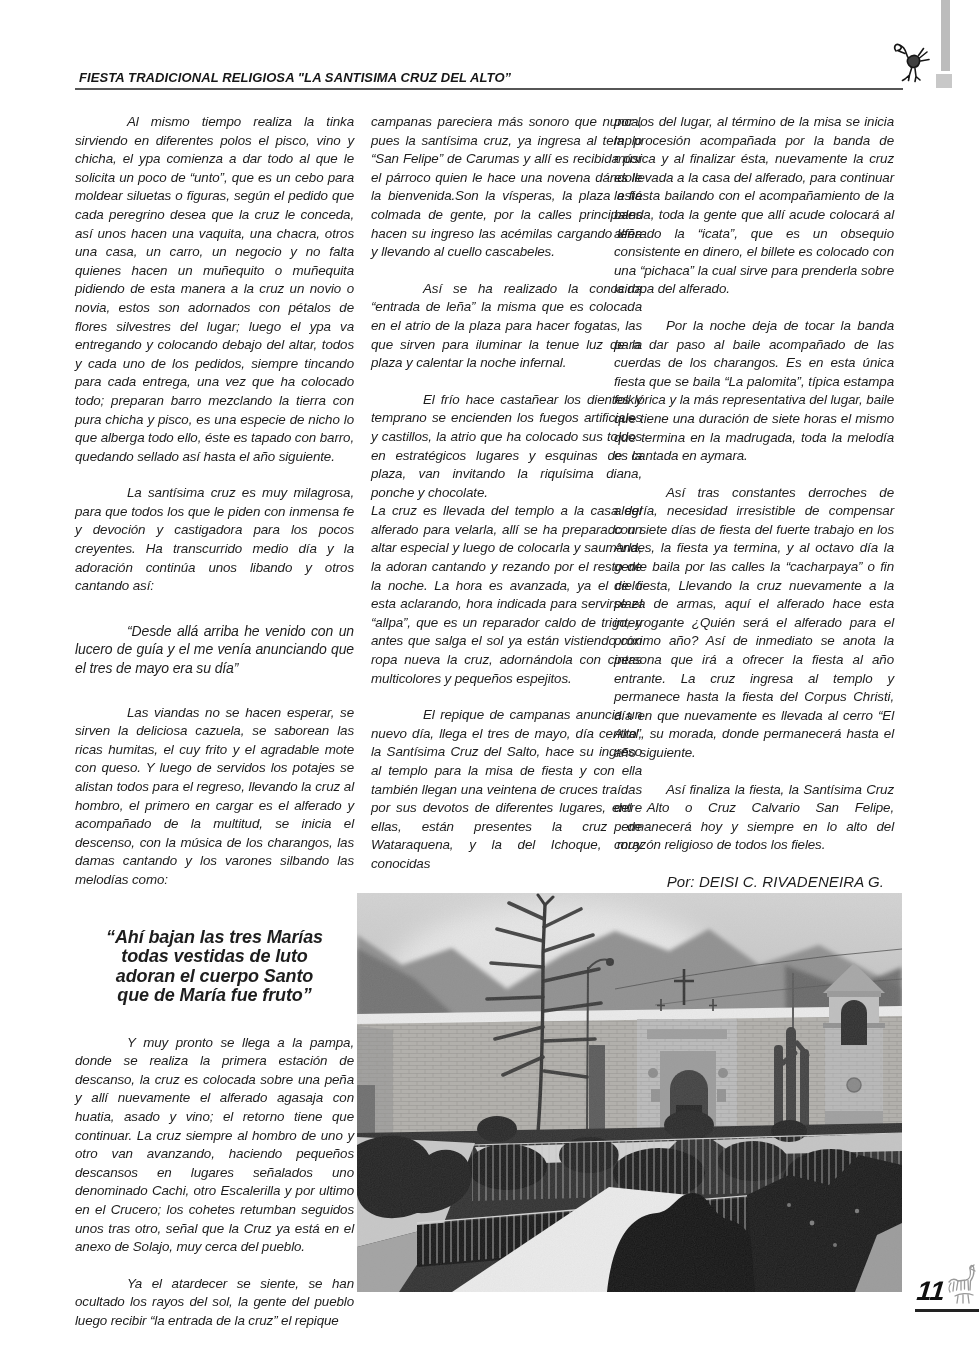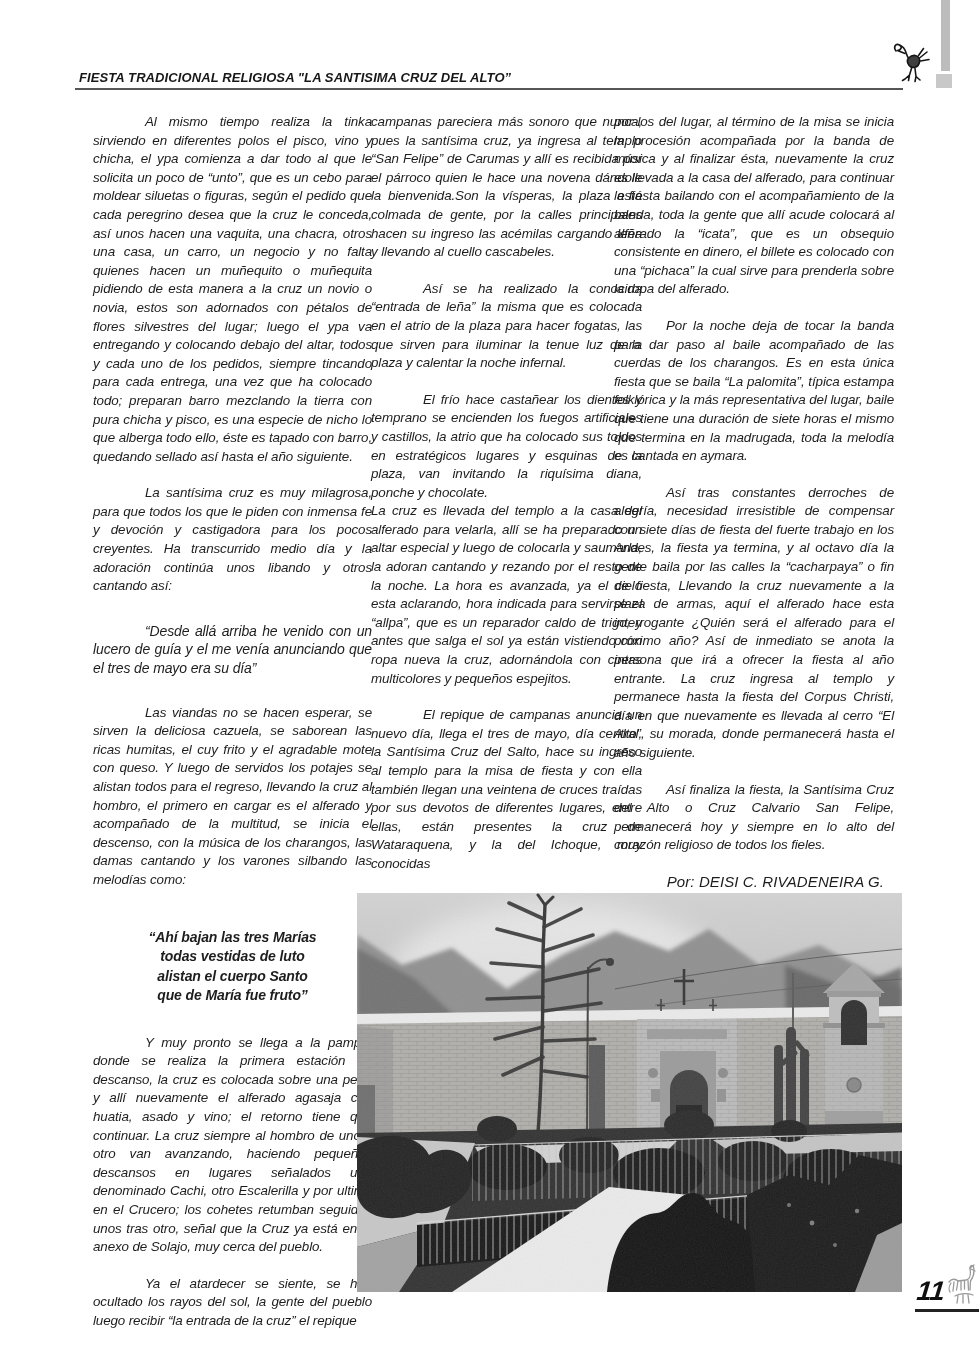--- a/index.html
+++ b/index.html
@@ -8,28 +8,28 @@
   
   .hdr-title{position:absolute;left:79px;top:70px;font-style:italic;font-weight:bold;
              font-size:13px;letter-spacing:.1px;color:#171717;white-space:nowrap;}
   .hdr-rule{position:absolute;left:75px;top:88px;width:828px;height:2px;background:#565656;}
   .margin-bar{position:absolute;left:941px;top:0;width:9px;height:71px;background:#bcbcbc;}
   .margin-bar-block{position:absolute;left:936px;top:74px;width:16px;height:14px;background:#c8c8c8;}
   .bird-glyph{position:absolute;left:892px;top:39px;width:38px;height:44px;}
   
   .col{position:absolute;top:113px;font-style:italic;font-size:13.4px;line-height:18.6px;
        text-align:justify;letter-spacing:-.12px;color:#1d1d1d;}
-  .col-1{left:93px;width:279px;}
+  .col-1{left:75px;width:279px;}
   .col-2{left:371px;width:271px;}
   .col-3{left:614px;width:280px;}
   .col p{margin:0 0 18px 0;text-indent:52px;}
   .col p.joined{margin-bottom:0;}
   .col p.no-indent{text-indent:0;}
   .quote{font-weight:normal;font-size:14px;margin:26px 0 26px 0 !important;}
-  .verse{font-weight:bold;font-size:14px;line-height:19.5px;text-align:center;
+  .verse{font-weight:bold;font-size:18px;line-height:19.5px;text-align:center;
          margin:38px 0 28px 0;}
   .byline{text-align:right;font-size:15px;letter-spacing:.1px;margin-top:10px;
           padding-right:10px;font-style:italic;}
   
   .photo{position:absolute;left:357px;top:893px;width:545px;height:399px;overflow:hidden;}
   
   .pagenum{position:absolute;left:917px;top:1276px;font-style:italic;font-weight:bold;
            font-size:27px;color:#101010;transform:skewX(-6deg);}
   .pagenum-rule{position:absolute;left:915px;top:1309px;width:64px;height:2.5px;background:#222;}
   .llama-glyph{position:absolute;left:946px;top:1262px;width:32px;height:46px;}
@@ -55,21 +55,21 @@
   </div>
 
   <div class="col col-1">
     <p>Al mismo tiempo realiza la tinka sirviendo en diferentes polos el pisco, vino y chicha, el ypa comienza a dar todo al que le solicita un poco de “unto”, que es un cebo para moldear siluetas o figuras, según el pedido que cada peregrino desea que la cruz le conceda, así unos hacen una vaquita, una chacra, otros una casa, un carro, un negocio y no falta quienes hacen un muñequito o muñequita pidiendo de esta manera a la cruz un novio o novia, estos son adornados con pétalos de flores silvestres del lugar; luego el ypa va entregando y colocando debajo del altar, todos y cada uno de los pedidos, siempre tincando para cada entrega, una vez que ha colocado todo; preparan barro mezclando la tierra con pura chicha y pisco, es una especie de nicho lo que alberga todo ello, éste es tapado con barro, quedando sellado así hasta el año siguiente.</p>
     <p>La santísima cruz es muy milagrosa, para que todos los que le piden con inmensa fe y devoción y castigadora para los pocos creyentes. Ha transcurrido medio día y la adoración continúa unos libando y otros cantando así:</p>
     <p class="quote">“Desde allá arriba he venido con un lucero de guía y el me venía anunciando que el tres de mayo era su día”</p>
     <p>Las viandas no se hacen esperar, se sirven la deliciosa cazuela, se saborean las ricas humitas, el cuy frito y el agradable mote con queso. Y luego de servidos los potajes se alistan todos para el regreso, llevando la cruz al hombro, el primero en cargar es el alferado y acompañado de la multitud, se inicia el descenso, con la música de los charangos, las damas cantando y los varones silbando las melodías como:</p>
     <div class="verse">
       <div>“Ahí bajan las tres Marías</div>
       <div>todas vestidas de luto</div>
-      <div>alistan el cuerpo Santo</div>
+      <div>adoran el cuerpo Santo</div>
       <div>que de María fue fruto”</div>
     </div>
     <p>Y muy pronto se llega a la pampa, donde se realiza la primera estación de descanso, la cruz es colocada sobre una peña y allí nuevamente el alferado agasaja con huatia, asado y vino; el retorno tiene que continuar. La cruz siempre al hombro de uno y otro van avanzando, haciendo pequeños descansos en lugares señalados uno denominado Cachi, otro Escalerilla y por ultimo en el Crucero; los cohetes retumban seguidos unos tras otro, señal que la Cruz ya está en el anexo de Solajo, muy cerca del pueblo.</p>
     <p>Ya el atardecer se siente, se han ocultado los rayos del sol, la gente del pueblo luego recibir “la entrada de la cruz” el repique</p>
   </div>
 
   <div class="col col-2">
     <p class="no-indent">campanas pareciera más sonoro que nunca, pues la santísima cruz, ya ingresa al templo “San Felipe” de Carumas y allí es recibida por el párroco quien le hace una novena dándole la bienvenida.Son la vísperas, la plaza está colmada de gente, por la calles principales hacen su ingreso las acémilas cargando leña y llevando al cuello cascabeles.</p>
     <p>Así se ha realizado la conocida “entrada de leña” la misma que es colocada en el atrio de la plaza para hacer fogatas, las que sirven para iluminar la tenue luz de la plaza y calentar la noche infernal.</p>
     <p class="joined">El frío hace castañear los dientes y temprano se encienden los fuegos artificiales y castillos, la atrio que ha colocado sus toldos en estratégicos lugares y esquinas de la plaza, van invitando la riquísima diana, ponche y chocolate.</p>

